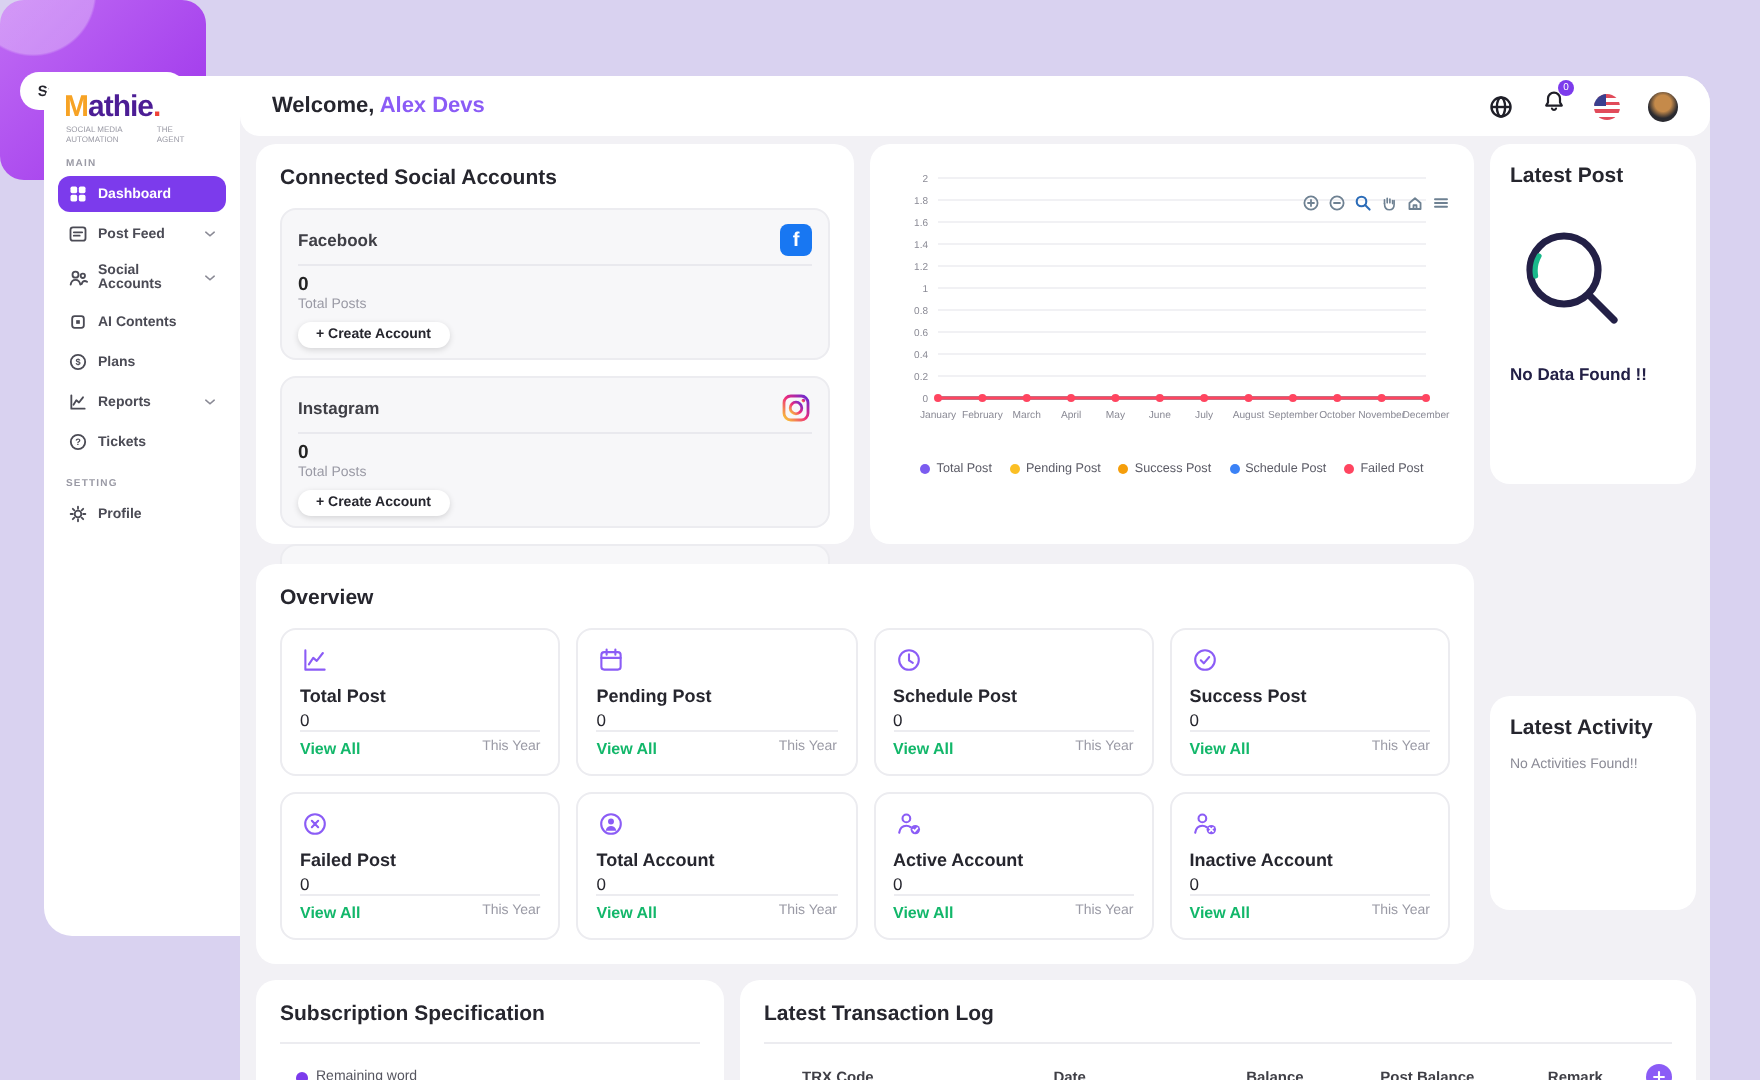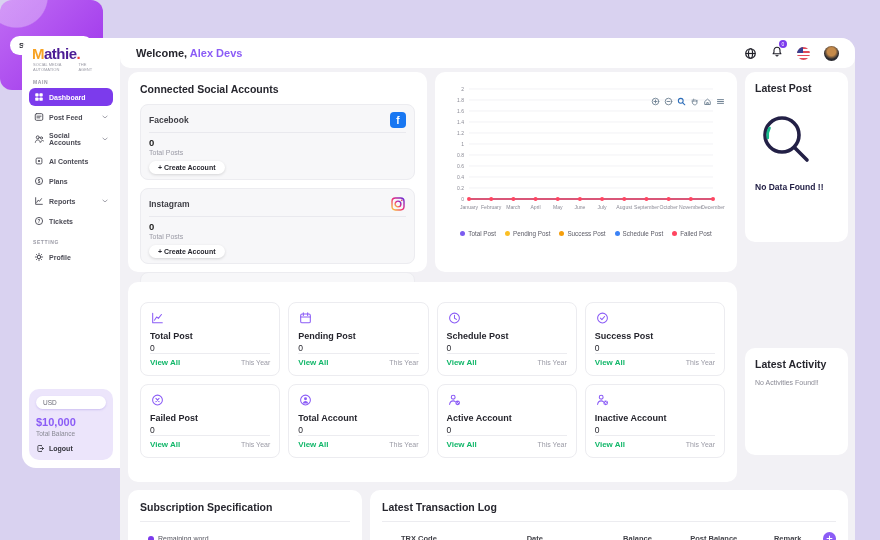--- a/index.html
+++ b/index.html
@@ -88,21 +88,21 @@
   .subarrow{width:11px;height:11px;border-radius:50%;background:#ede9fe;display:flex;align-items:center;justify-content:center}
   #latestActivity{left:745px;top:348px;width:103px;height:107px;padding:10px}
   .noact{font-size:7px;color:#8a8a95;margin-top:9px}
 
   
   #overviewCard{left:128px;top:282px;width:609px;height:200px;padding:11px 12px}
   .ogrid{display:grid;grid-template-columns:repeat(4,1fr);gap:8px;margin-top:9px}
   .ocell{border:1px solid #ececf0;border-radius:8px;padding:8px 9px;height:74px;display:flex;flex-direction:column;background:#fff}
   .ocell .ot{font-size:9px;font-weight:bold;color:#26262e;margin-top:6px}
   .ocell .ov{font-size:8.5px;margin-top:2px;color:#26262e}
-  .ofoot{margin-top:auto;border-top:1px solid #ececf0;padding-top:4px;display:flex;justify-content:space-between;align-items:center}
+  .ofoot{margin-top:auto;border-top:1px solid #ececf0;padding-top:4px;display:flex;justify-content:space-between;}
   .viewall{font-size:8px;font-weight:bold;color:#12b76a;cursor:pointer}
   .period{font-size:7px;color:#9a9aa5}
 
   
   #subSpecCard{left:128px;top:490px;width:234px;height:120px;padding:11px 12px}
   .hdiv{border-bottom:1px solid #ececf0;margin-top:8px}
   .speclegend{display:flex;align-items:center;gap:4px;margin-top:13px;font-size:7px;color:#55555f;padding-left:8px}
   .specdot{width:6px;height:6px;border-radius:50%;background:#7c3bec;display:inline-block}
   #trxCard{left:370px;top:490px;width:478px;height:120px;padding:11px 12px}
   .trow{display:flex;align-items:center;font-size:7.5px}
@@ -200,33 +200,20 @@
   <div class="slabel">SETTING</div>
 
   <div class="sitem">
     <svg width="10" height="10" viewBox="0 0 12 12" fill="none" stroke="currentColor" stroke-width="1.1" stroke-linecap="round">
         <circle cx="6" cy="6" r="2"></circle>
         <path d="M6 1.6v1.3M6 9.1v1.3M1.6 6h1.3M9.1 6h1.3M2.9 2.9l.9.9M8.2 8.2l.9.9M9.1 2.9l-.9.9M3.8 8.2l-.9.9"></path>
       </svg>
     <span>Profile</span>
   </div>
 
-  <div id="wallet">
-    <div class="cur"><span>USD</span></div>
-    <div class="amt">$10,000</div>
-    <div class="amtl">Total Balance</div>
-    <div class="logout">
-      <svg width="9" height="9" viewBox="0 0 12 12" fill="none" stroke="currentColor" stroke-width="1.1" stroke-linecap="round" stroke-linejoin="round">
-          <path d="M7.5 2H3.5a1 1 0 0 0-1 1v6a1 1 0 0 0 1 1h4"></path>
-          <path d="M8 4l2 2-2 2"></path>
-          <path d="M5.5 6H10"></path>
-        </svg>
-      <span>Logout</span>
-    </div>
-  </div>
 </div>
 
 <div id="main"></div>
 
 <div id="header">
   <div class="welcome">
     <span>Welcome,</span>
     <span class="uname">Alex Devs</span>
   </div>
   <div class="hicons">
@@ -422,20 +409,21 @@
     </span>
   </button>
 </div>
 
 <div id="latestActivity" class="card">
   <div class="ctitle">Latest Activity</div>
   <div class="noact">No Activities Found!!</div>
 </div>
 
 <div id="overviewCard" class="card">
+  <div class="ctitle">Overview</div>
   <div class="ogrid">
 
     <div class="ocell">
       <svg width="15" height="15" viewBox="0 0 16 16" fill="none" stroke="#8b5cf6" stroke-width="1.2" stroke-linecap="round" stroke-linejoin="round">
           <path d="M2.5 2.5v11h11"></path>
           <path d="M4.5 10.5L7 6.8l2 1.7 3.5-4.5"></path>
         </svg>
       <div class="ot">Total Post</div>
       <div class="ov">0</div>
       <div class="ofoot">

